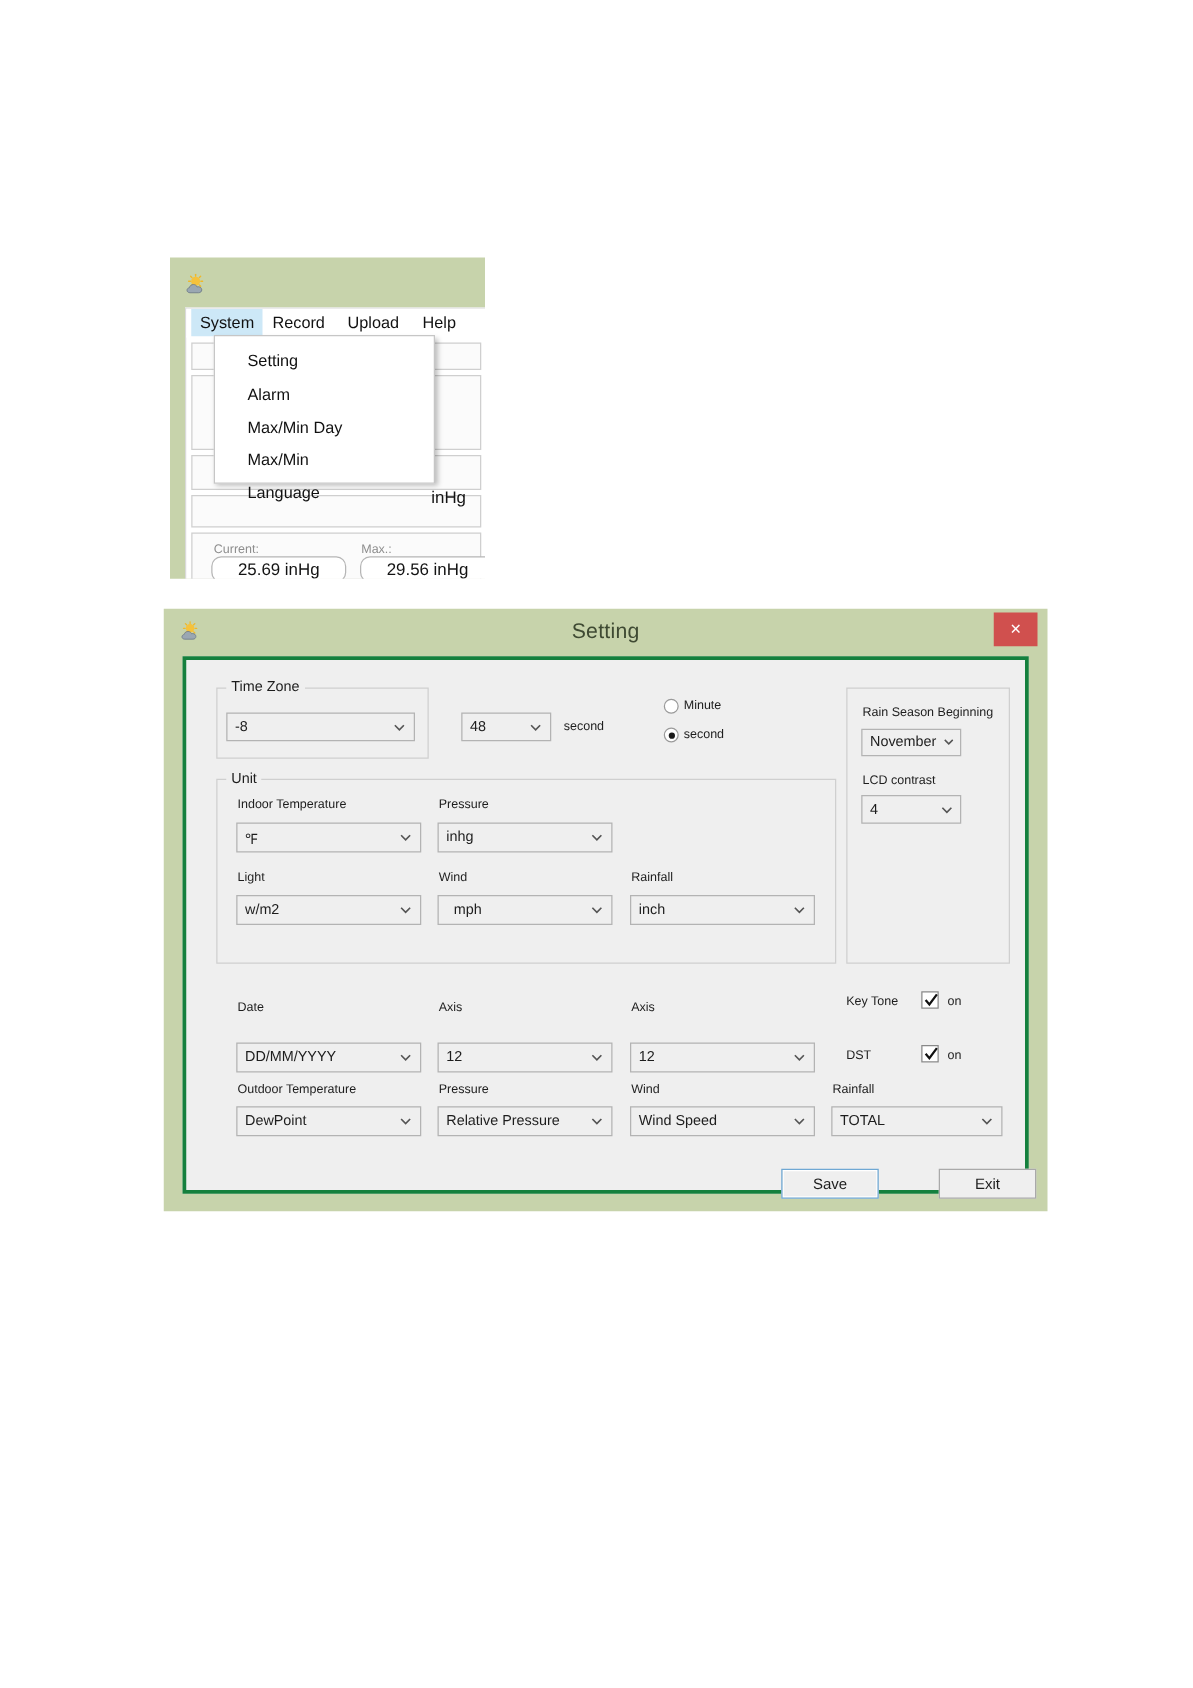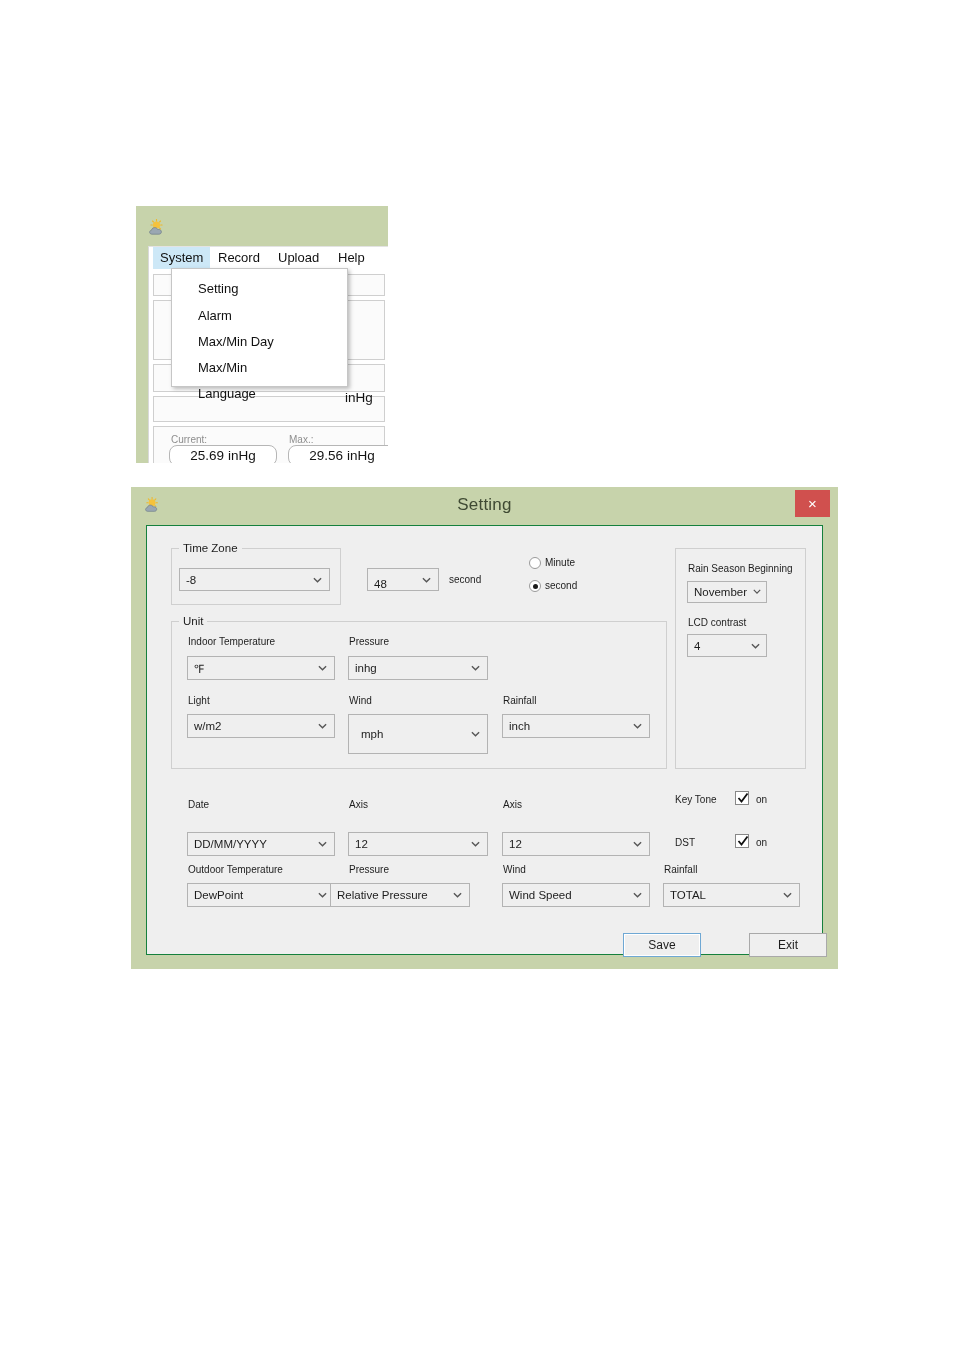--- a/index.html
+++ b/index.html
@@ -220,21 +220,21 @@
     line-height: 1;
     cursor: pointer;
   }
   #setting-body {
     position: absolute;
     left: 15px;
     top: 38px;
     width: 677px;
     height: 430px;
     background: #efefef;
-    border: 1px solid #15803d;
+    border: 3px solid #15803d;
     box-sizing: border-box;
   }
 
   
   .radio {
     position: absolute;
     width: 12px;
     height: 12px;
     border: 1px solid #9a9a9a;
     border-radius: 50%;
@@ -372,21 +372,21 @@
     </div>
     <div class="sel" style="left:32px; top:42px; width:151px; height:23px;">
       <span>-8</span>
       <span class="chev">
           <svg width="9" height="9" viewBox="0 0 10 10">
             <path d="M1 3 L5 7 L9 3" fill="none" stroke="#555" stroke-width="1.5"></path>
           </svg>
         </span>
     </div>
 
-    <div class="sel" style="left:220px; top:42px; width:72px; height:23px;align-items:flex-end;">
+    <div class="sel" style="left:220px; top:42px; width:72px; height:23px;">
       <span>48</span>
       <span class="chev">
           <svg width="9" height="9" viewBox="0 0 10 10">
             <path d="M1 3 L5 7 L9 3" fill="none" stroke="#555" stroke-width="1.5"></path>
           </svg>
         </span>
     </div>
     <div class="lbl" style="left:302px; top:47px;">second</div>
 
     <div class="radio" style="left:382px; top:31px;"></div>
@@ -422,21 +422,21 @@
     <div class="sel" style="left:40px;  top:188px; width:148px; height:24px;">
       <span>w/m2</span>
       <span class="chev">
           <svg width="9" height="9" viewBox="0 0 10 10">
             <path d="M1 3 L5 7 L9 3" fill="none" stroke="#555" stroke-width="1.5"></path>
           </svg>
         </span>
     </div>
 
     <div class="lbl" style="left:202px; top:168px;">Wind</div>
-    <div class="sel" style="left:201px; top:188px; width:140px; height:40px;padding-left:12px;">
+    <div class="sel" style="left:201px; top:188px; width:140px; height:24px;padding-left:12px;">
       <span>mph</span>
       <span class="chev">
           <svg width="9" height="9" viewBox="0 0 10 10">
             <path d="M1 3 L5 7 L9 3" fill="none" stroke="#555" stroke-width="1.5"></path>
           </svg>
         </span>
     </div>
 
     <div class="lbl" style="left:356px; top:168px;">Rainfall</div>
     <div class="sel" style="left:355px; top:188px; width:148px; height:24px;">
@@ -521,21 +521,21 @@
     <div class="sel" style="left:40px;  top:357px; width:148px; height:24px;">
       <span>DewPoint</span>
       <span class="chev">
           <svg width="9" height="9" viewBox="0 0 10 10">
             <path d="M1 3 L5 7 L9 3" fill="none" stroke="#555" stroke-width="1.5"></path>
           </svg>
         </span>
     </div>
 
     <div class="lbl" style="left:202px; top:337px;">Pressure</div>
-    <div class="sel" style="left:183px; top:357px; width:140px; height:24px;text-align:center;">
+    <div class="sel" style="left:201px; top:357px; width:140px; height:24px;text-align:center;">
       <span>Relative Pressure</span>
       <span class="chev">
           <svg width="9" height="9" viewBox="0 0 10 10">
             <path d="M1 3 L5 7 L9 3" fill="none" stroke="#555" stroke-width="1.5"></path>
           </svg>
         </span>
     </div>
 
     <div class="lbl" style="left:356px; top:337px;">Wind</div>
     <div class="sel" style="left:355px; top:357px; width:148px; height:24px;">

